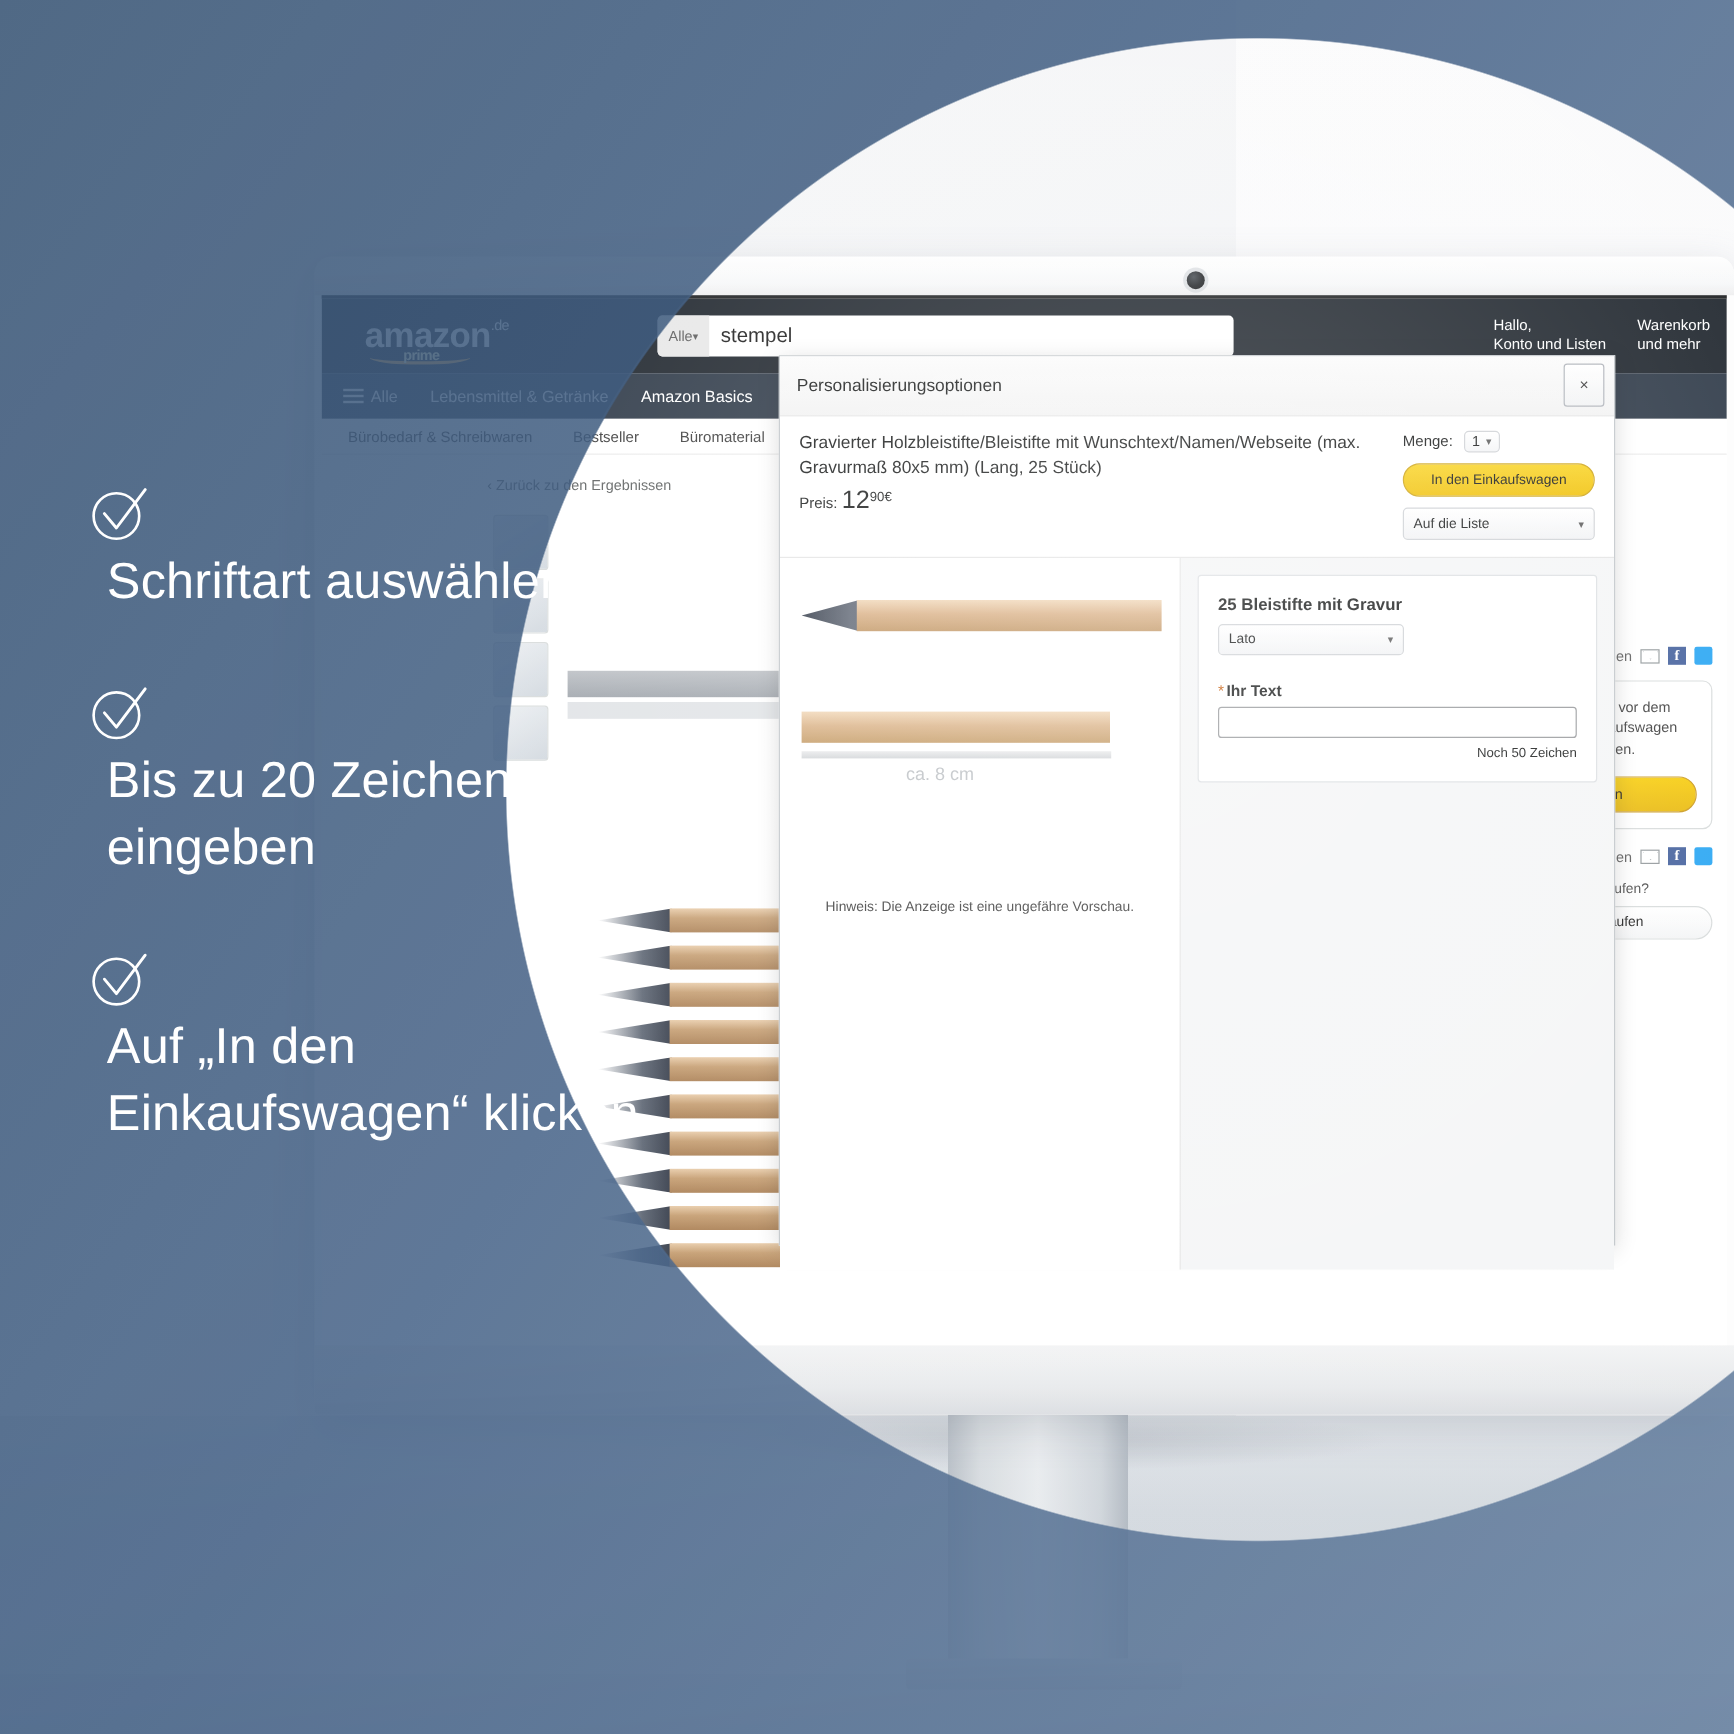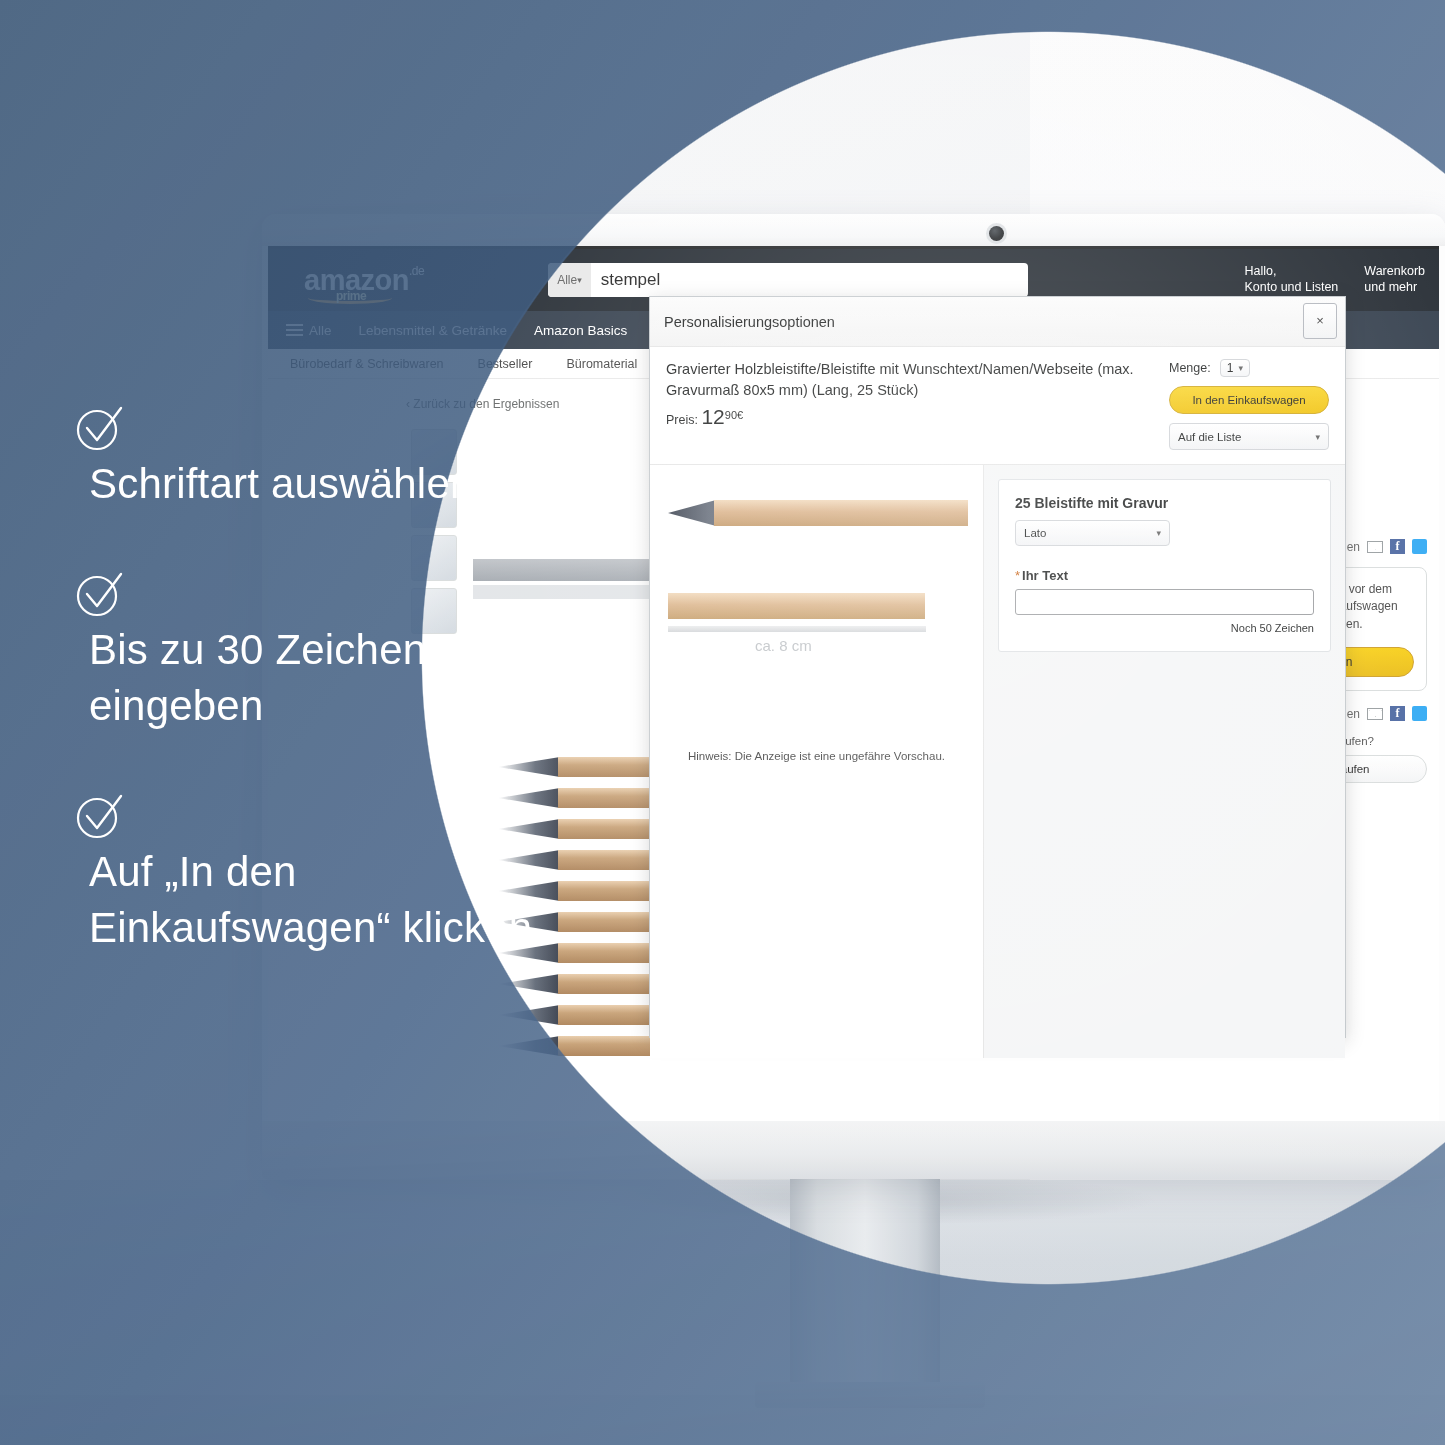--- a/index.html
+++ b/index.html
@@ -495,21 +495,21 @@
     <span class="btxt">Schriftart auswählen</span>
   </div>
 
   <div class="bullet">
     <span class="chk">
       <svg width="52" height="56" viewBox="0 0 52 56">
         <circle cx="21" cy="26" r="19" fill="none" stroke="#ffffff" stroke-width="2.2"></circle>
         <path d="M11 24 L21 36 L45 4" fill="none" stroke="#ffffff" stroke-width="2.4" stroke-linecap="round" stroke-linejoin="round"></path>
       </svg>
     </span>
-    <span class="btxt">Bis zu 30 Zeichen Text eingeben</span>
+    <span class="btxt">Bis zu 20 Zeichen Text eingeben</span>
   </div>
 
   <div class="bullet">
     <span class="chk">
       <svg width="52" height="56" viewBox="0 0 52 56">
         <circle cx="21" cy="26" r="19" fill="none" stroke="#ffffff" stroke-width="2.2"></circle>
         <path d="M11 24 L21 36 L45 4" fill="none" stroke="#ffffff" stroke-width="2.4" stroke-linecap="round" stroke-linejoin="round"></path>
       </svg>
     </span>
     <span class="btxt">Auf „In den Einkaufswagen“ klicken</span>

